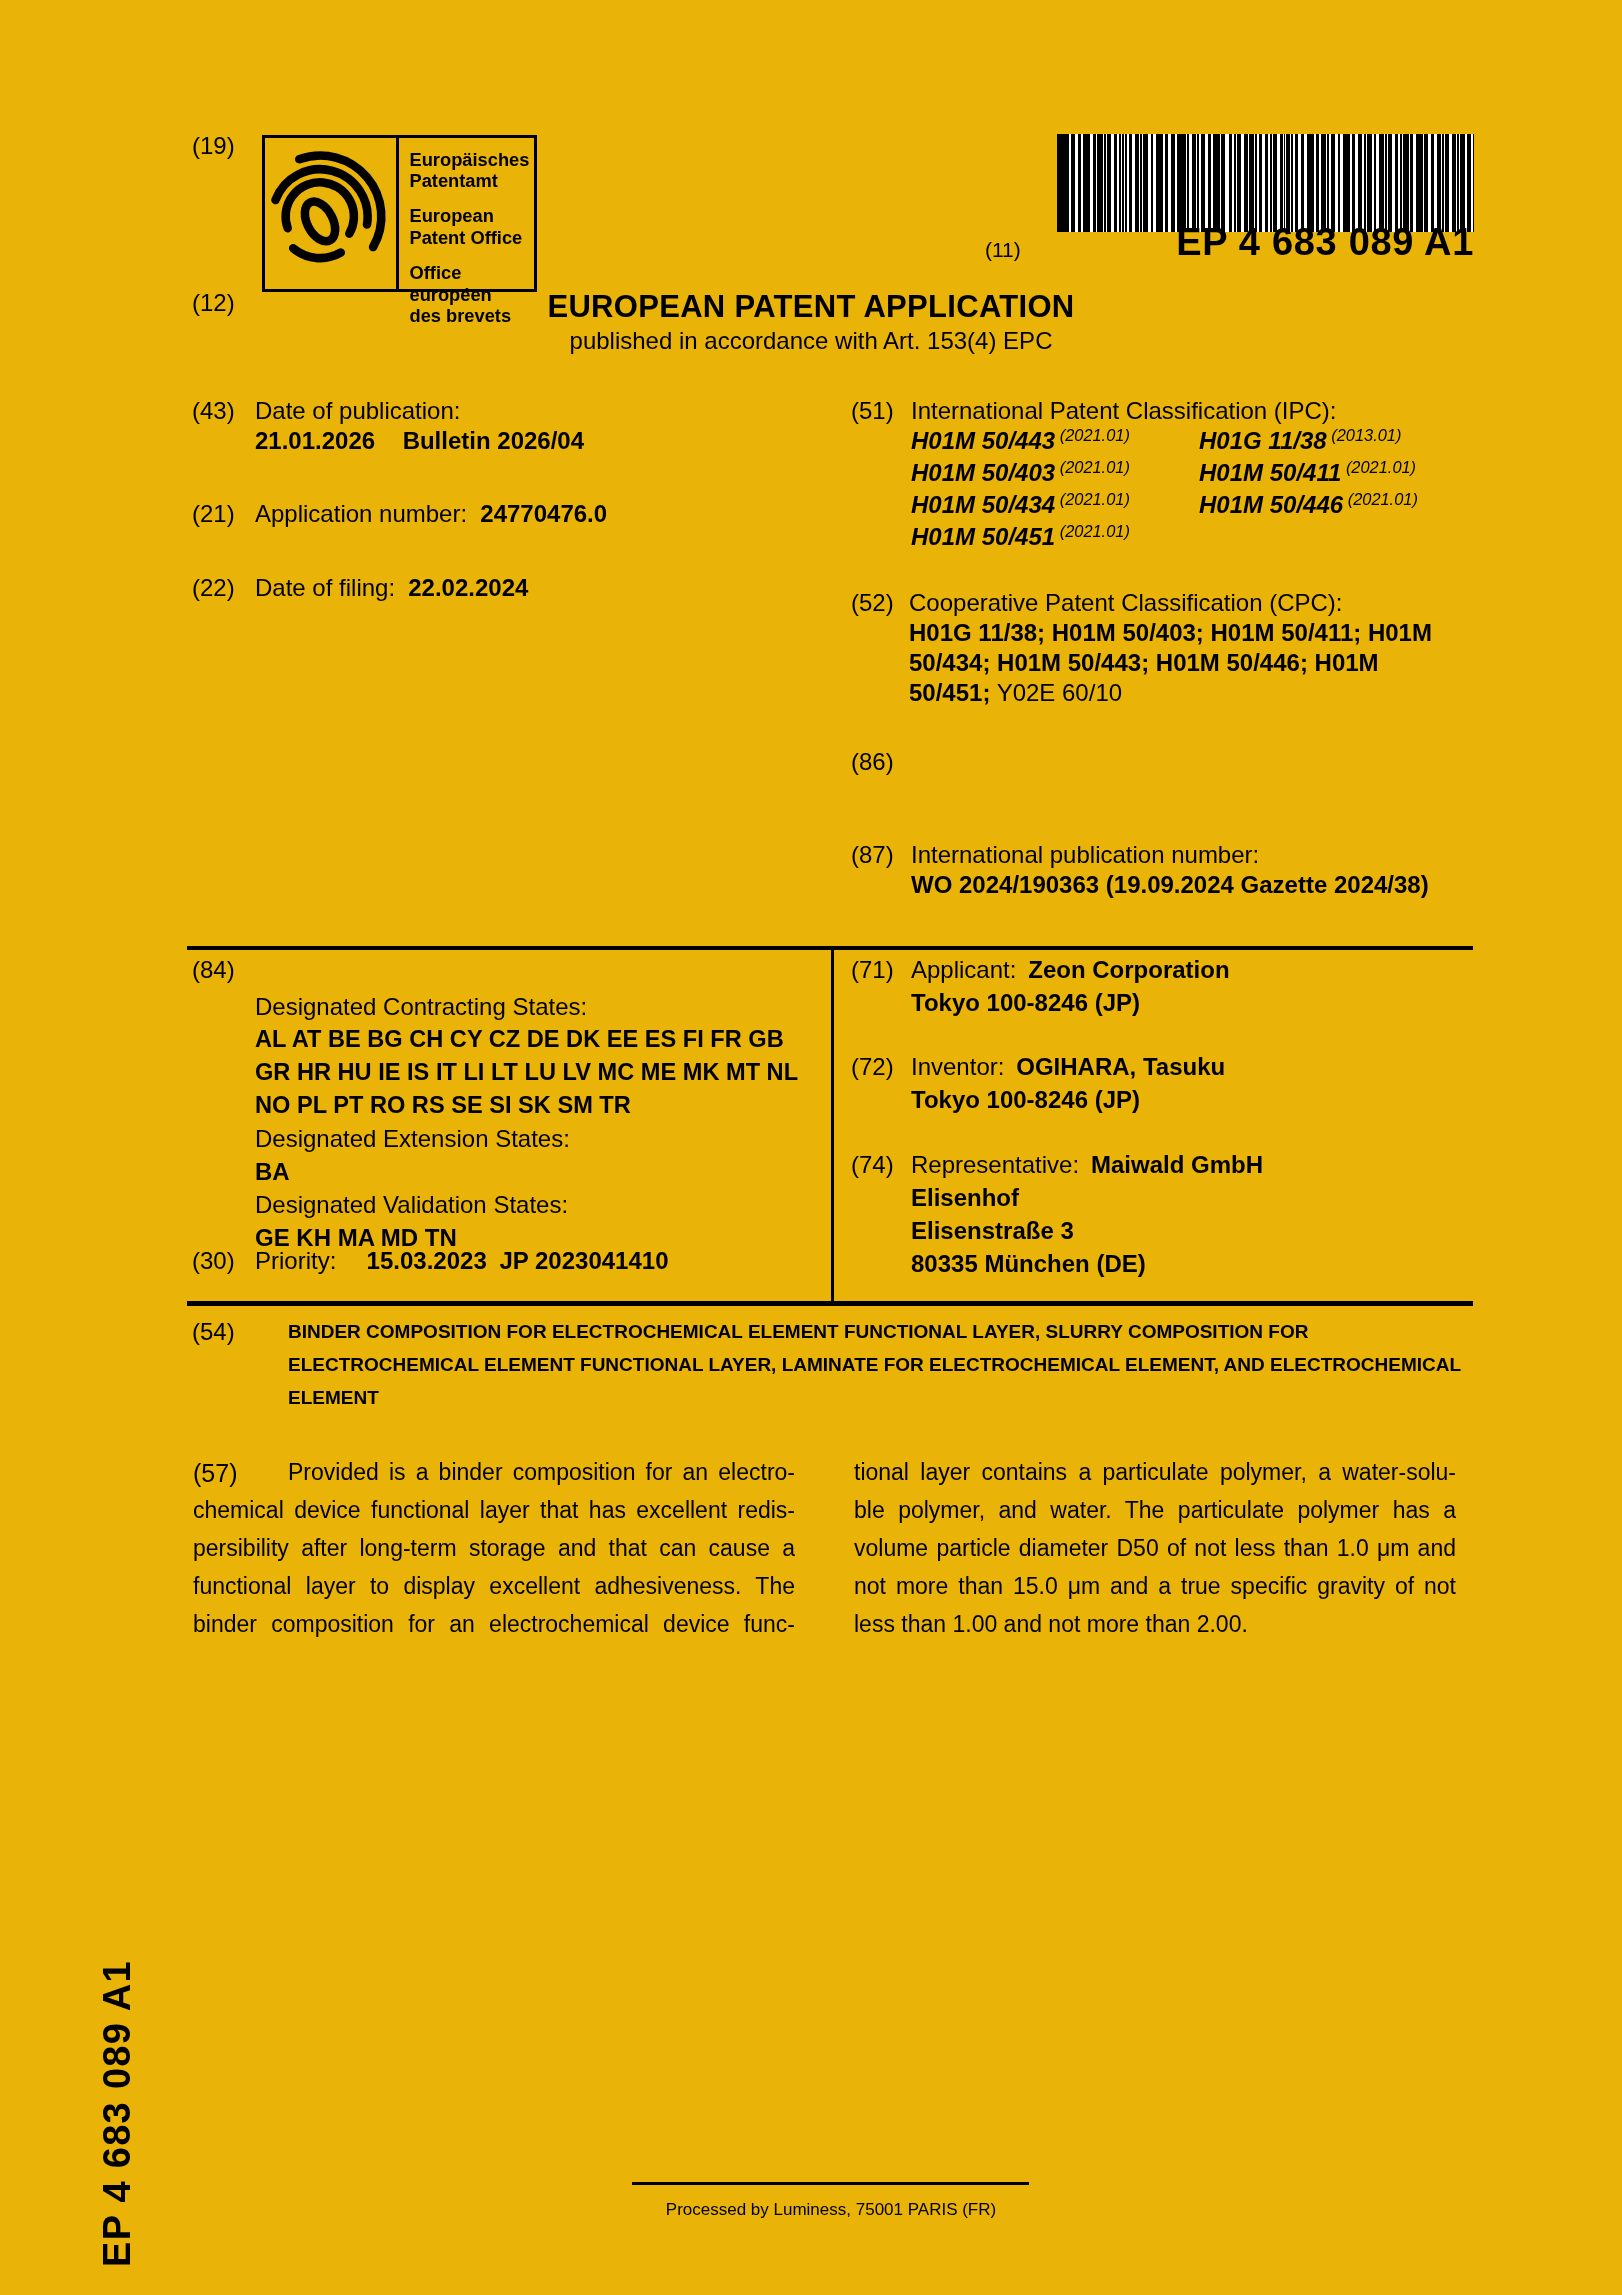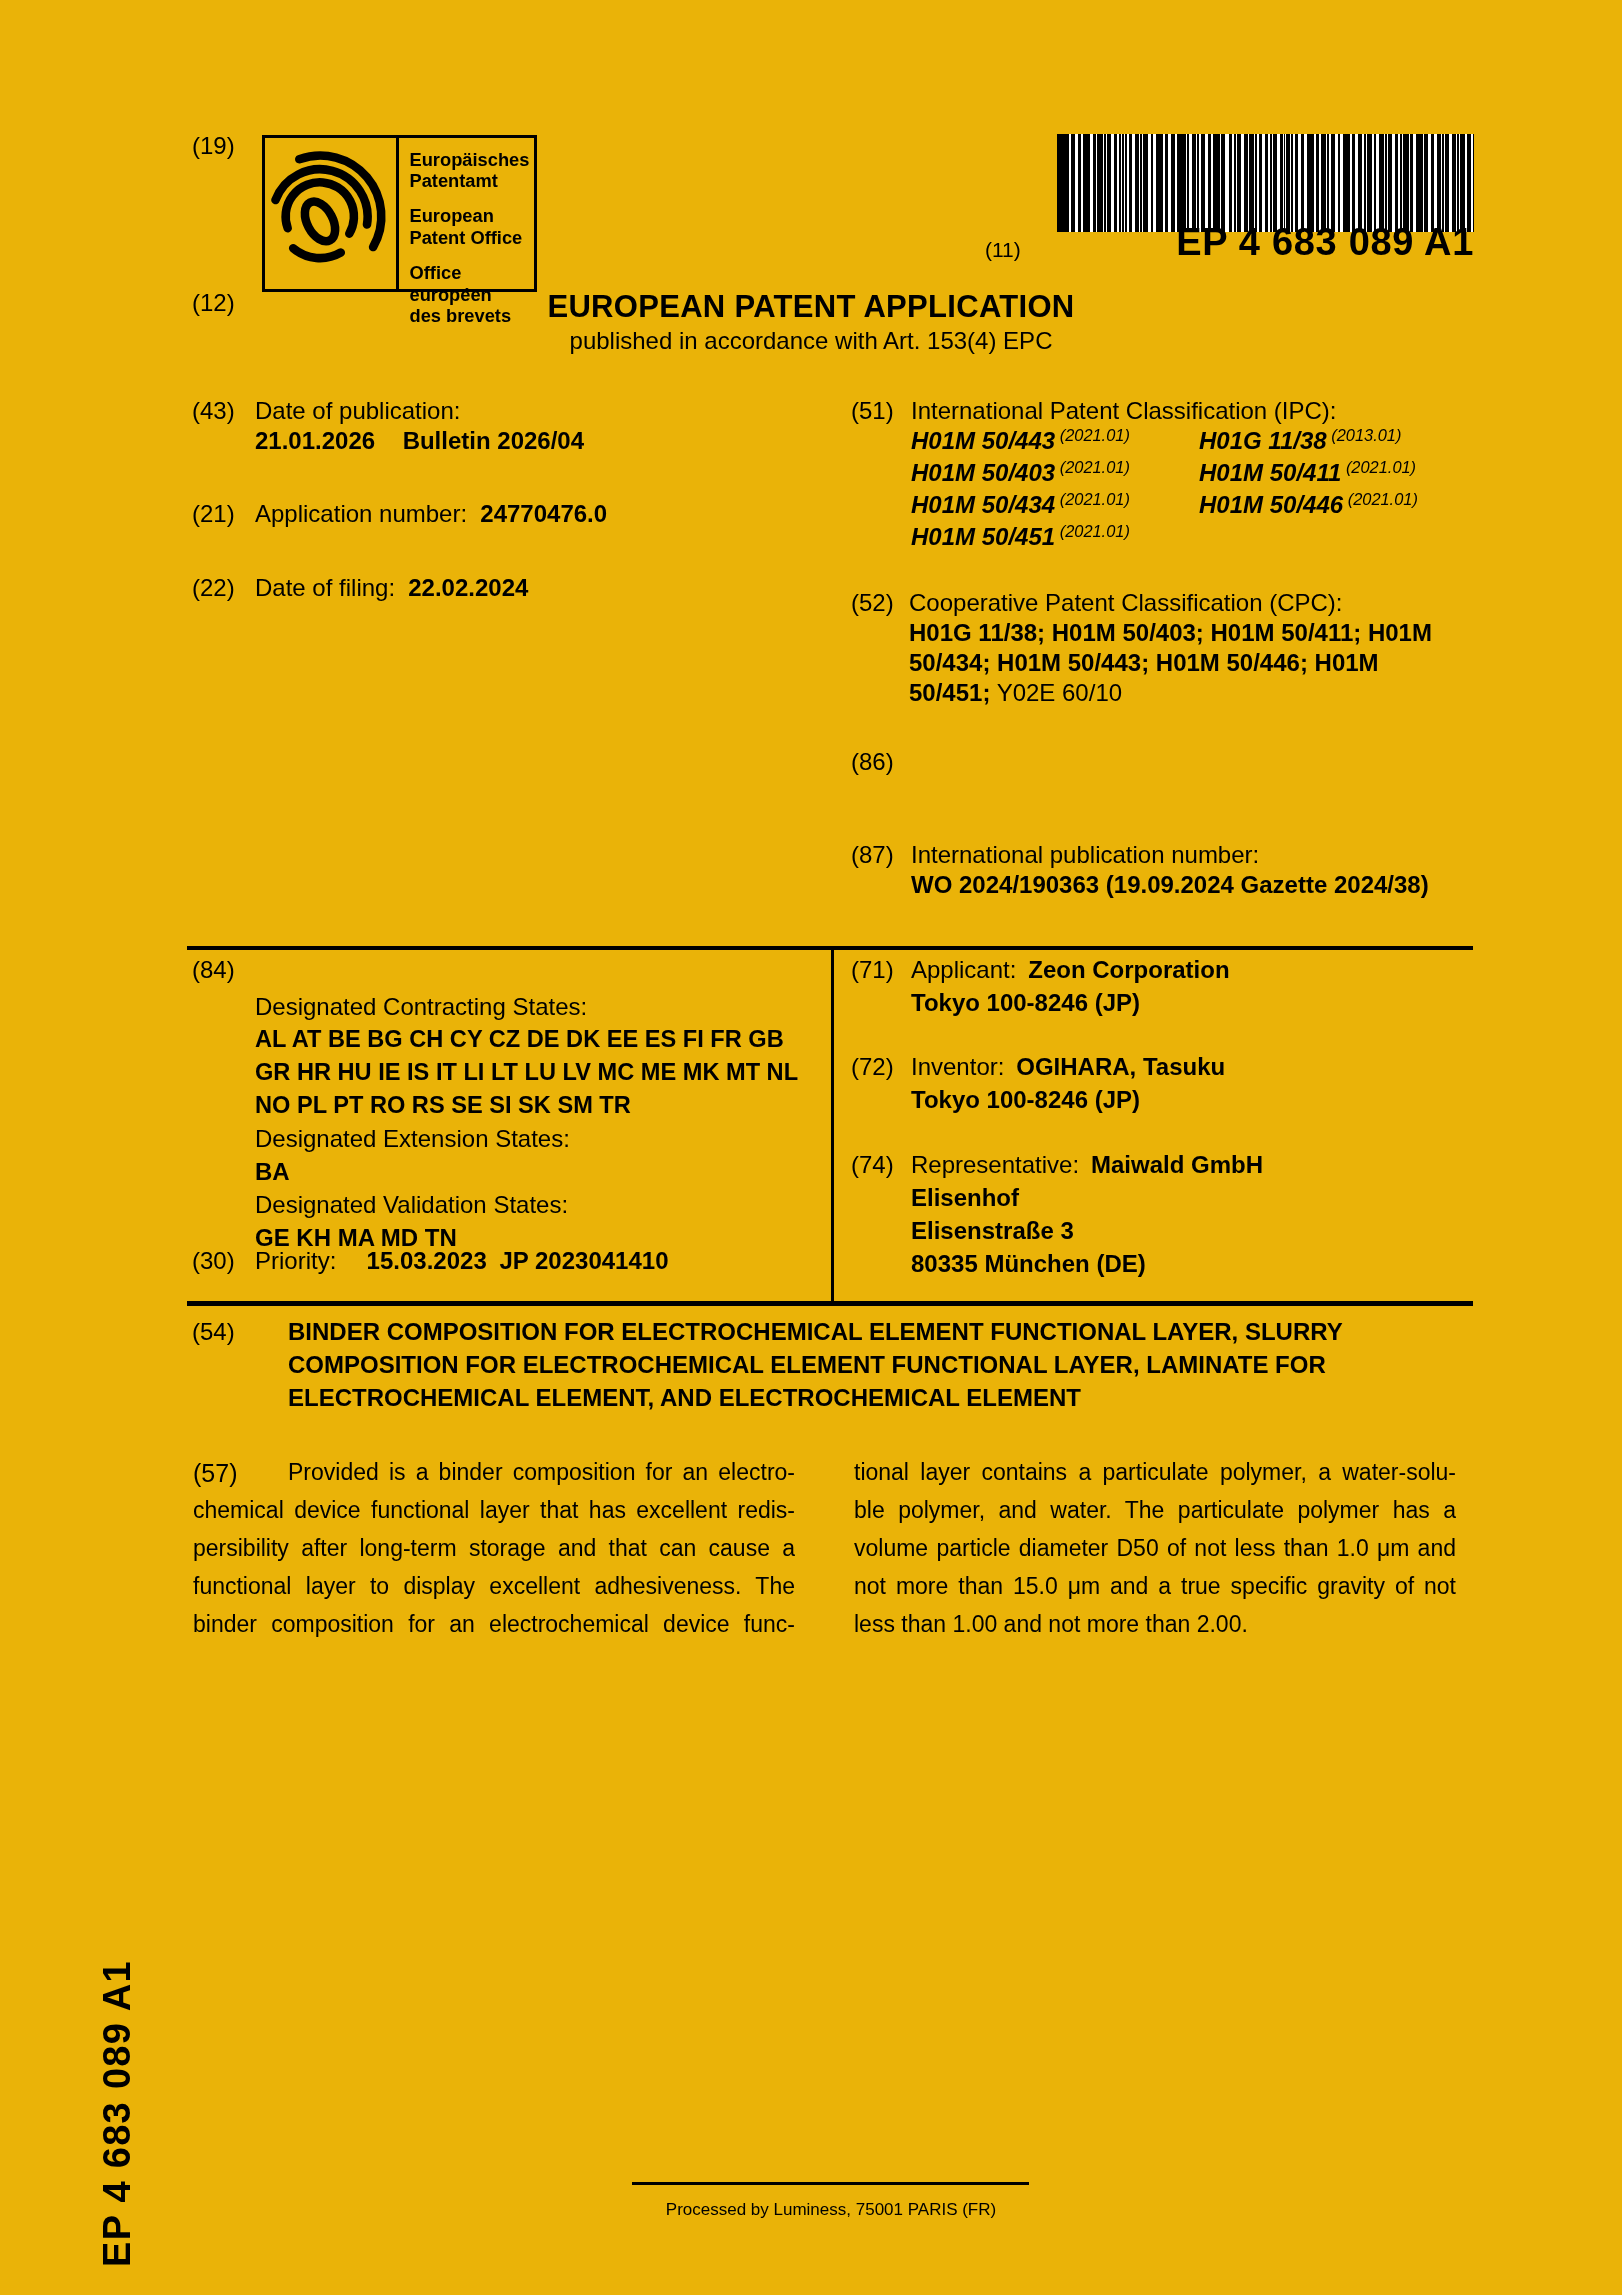--- a/index.html
+++ b/index.html
@@ -30,21 +30,21 @@
            font-size:31px;font-weight:bold;letter-spacing:0.3px;}
   .docsub{position:absolute;left:222px;top:327px;width:1178px;text-align:center;font-size:24px;}
   
   .rule{position:absolute;background:#000;}
   
   .ipccol{position:absolute;top:0;font-size:24px;line-height:30px;}
   .ipc-code{font-weight:bold;font-style:italic;white-space:nowrap;}
   .ipc-ver{font-style:italic;font-size:16.4px;position:relative;top:-8.5px;margin-left:4.6px;white-space:nowrap;}
   
   .title54{position:absolute;left:288px;top:1315px;width:1178px;
-           font-size:24px;font-weight:bold;line-height:33px;}
+           font-size:19px;font-weight:bold;line-height:33px;}
   .abst{font-size:23px;line-height:38px;}
   .jl{text-align:justify;text-align-last:justify;height:38px;overflow:hidden;}
   .jl-last{text-align-last:left;}
   
   .side{position:absolute;left:96px;top:1785px;height:482px;writing-mode:vertical-rl;
         transform:rotate(180deg);font-size:38px;font-weight:bold;letter-spacing:1.3px;white-space:nowrap;}
   .footer-rule{position:absolute;left:632px;top:2182px;width:397px;height:2.6px;background:#000;}
   .footer{position:absolute;left:419px;top:2200px;width:824px;text-align:center;font-size:17px;}
 </style>
 </head>

